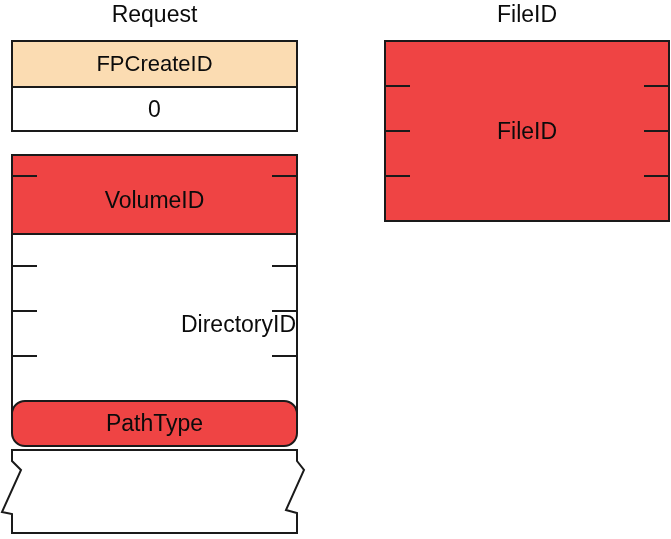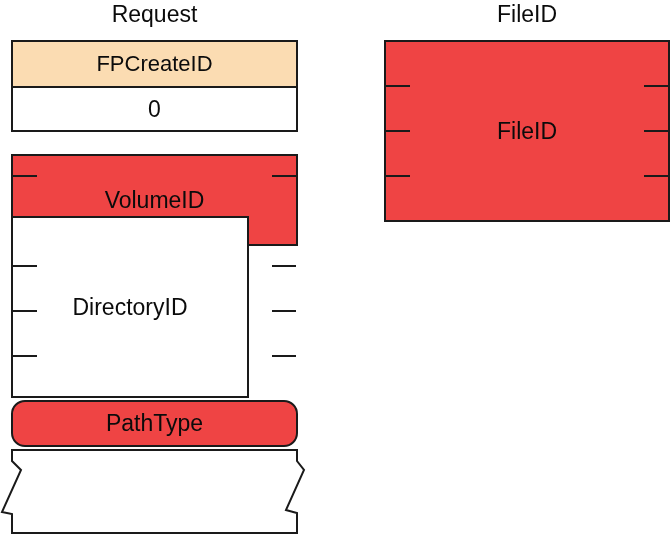--- a/index.html
+++ b/index.html
@@ -81,21 +81,21 @@
   </div>
 
   <div class="row" style="left:11px; top:86px; width:287px; height:46px;">
     <span>0</span>
   </div>
 
   <div class="row blue" style="left:11px; top:130px; width:287px; height:92px;margin-top:24px;">
     <span>VolumeID</span>
   </div>
 
-  <div class="row" style="left:11px; top:216px; width:238px; height:182px;">
+  <div class="row" style="left:11px; top:233px; width:287px; height:182px;justify-content:flex-end;">
     <span>DirectoryID</span>
   </div>
 
   <div class="row blue" style="left:11px; top:400px; width:287px; height:47px;border-radius:14px;">
     <span>PathType</span>
   </div>
 
   <svg class="pathname-svg" viewBox="0 0 671 539">
     <path d="M 12,450 L 297,450 L 297,461 L 304,470 L 286,510 L 297,513 L 297,533
              L 12,533 L 12,514 L 2,512 L 21,470 L 12,461 Z" fill="#ffffff" stroke="#1a1a1a" stroke-width="2" stroke-linejoin="miter"></path>

